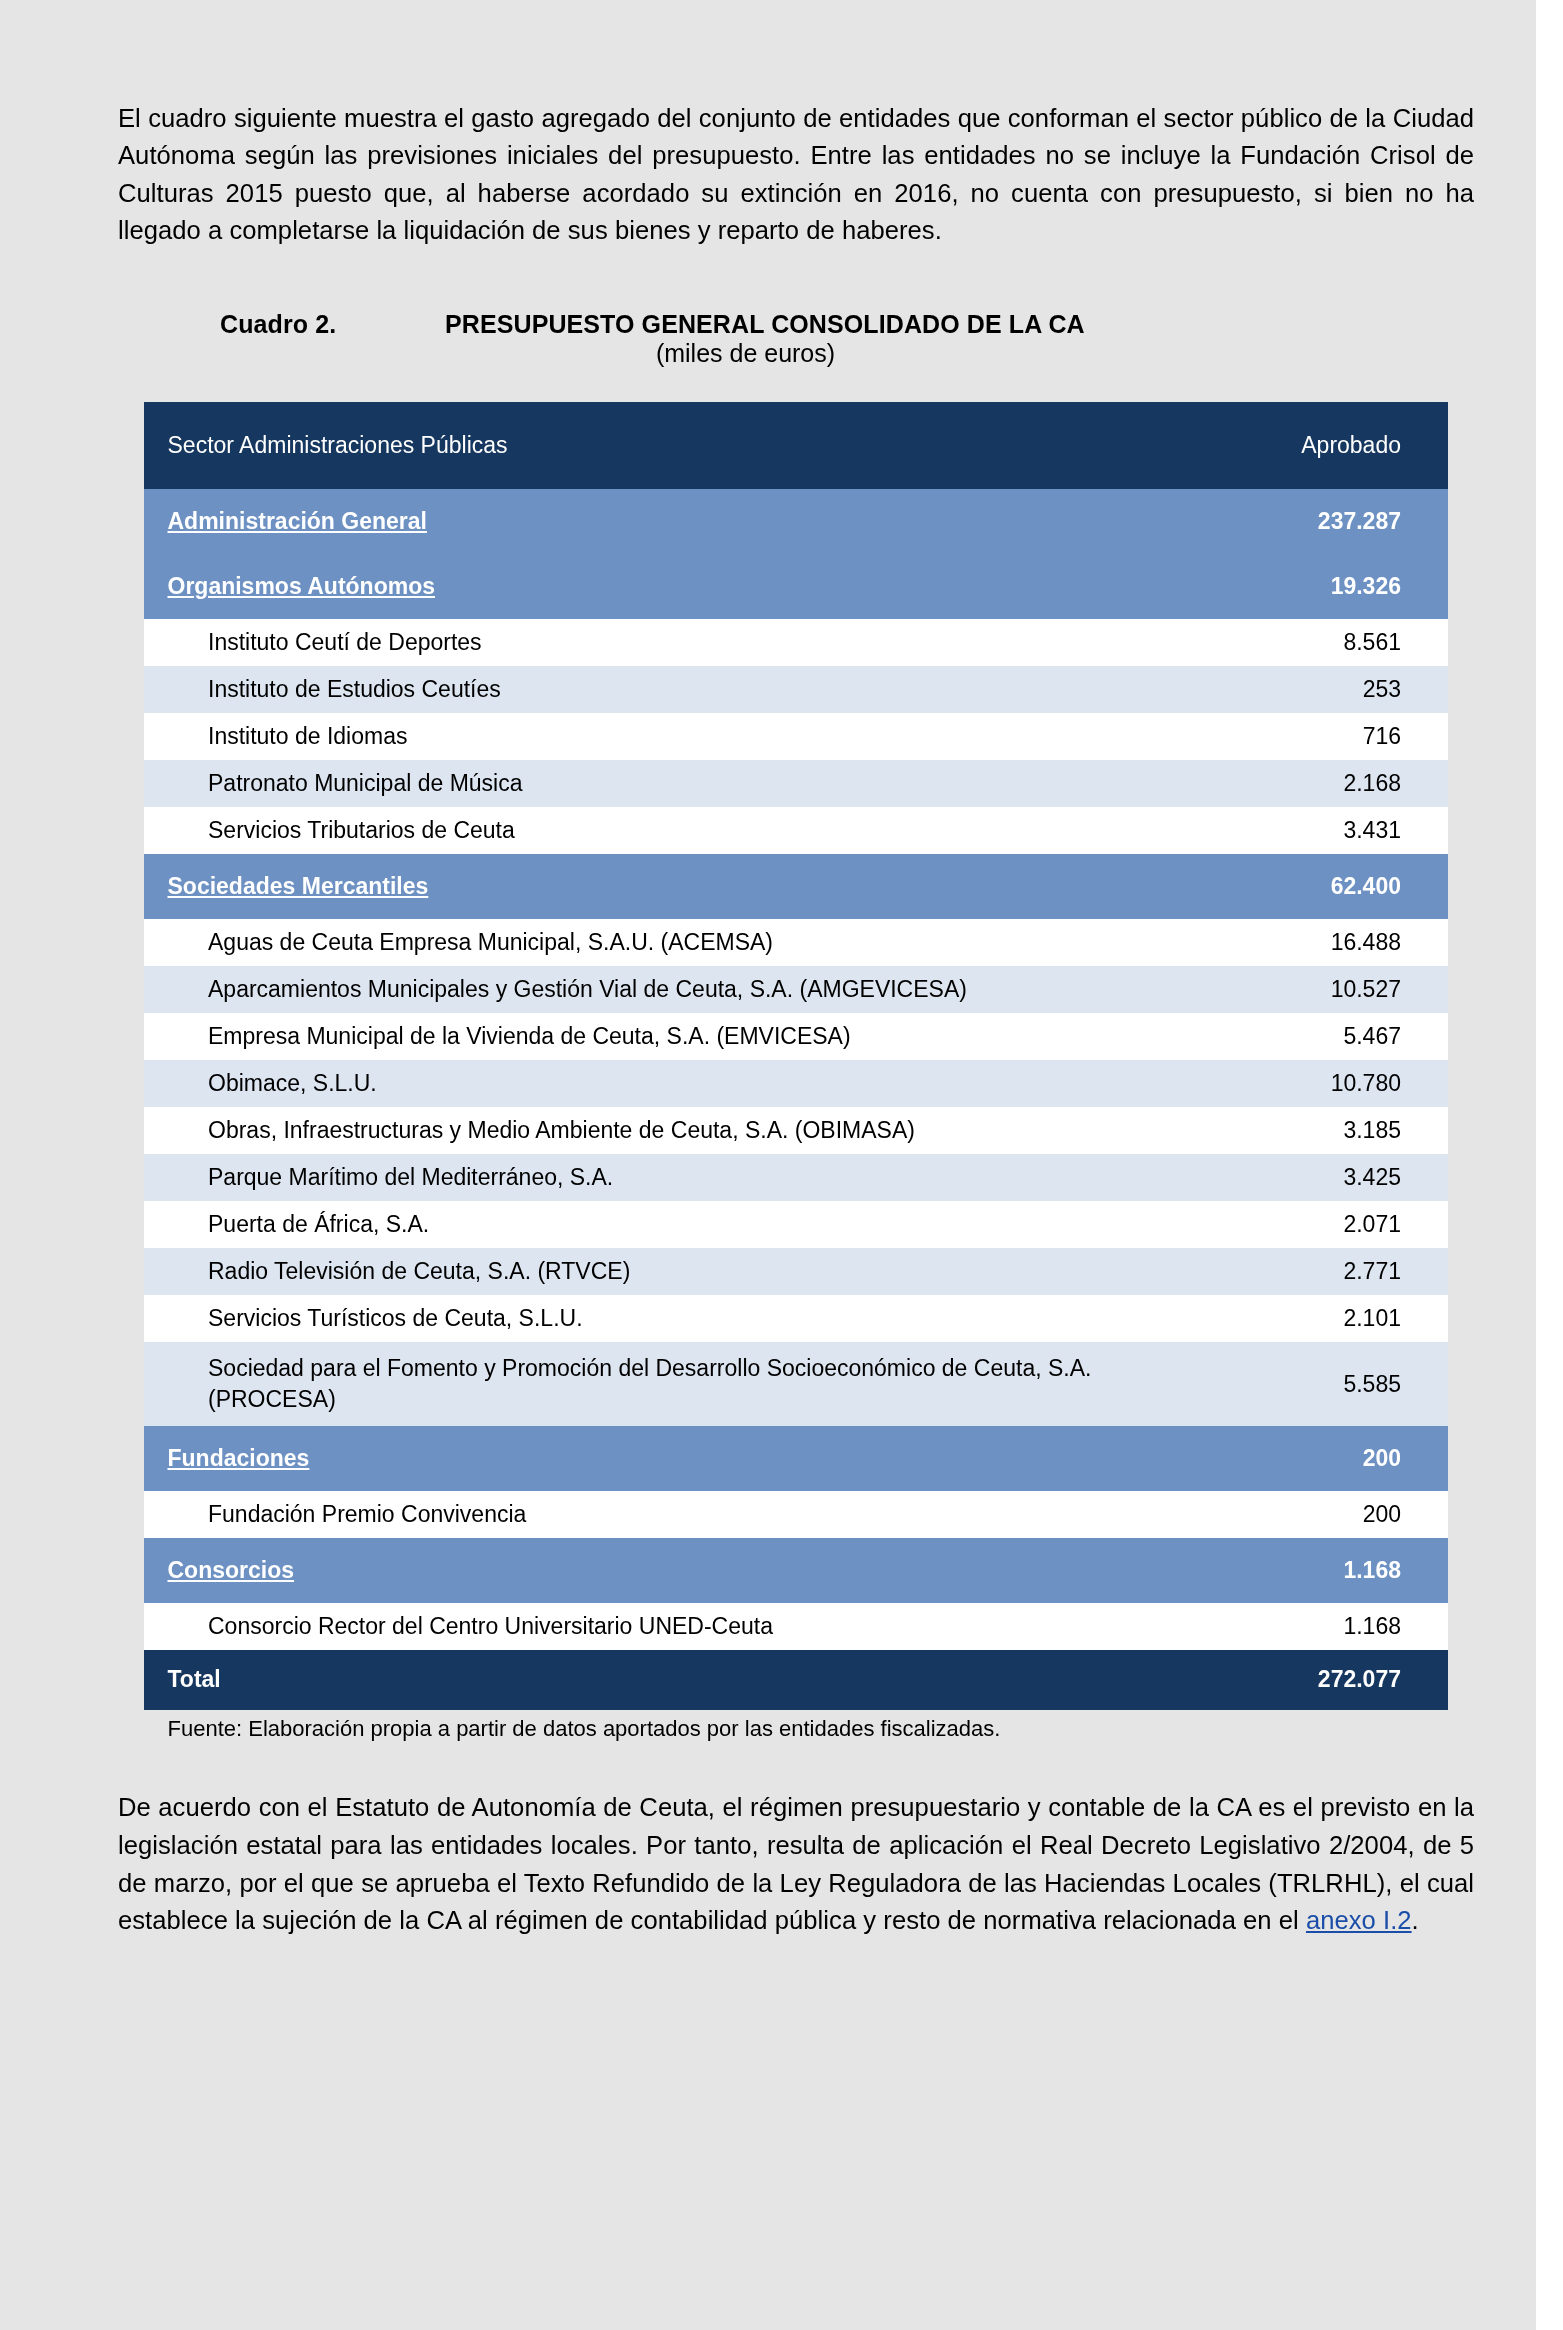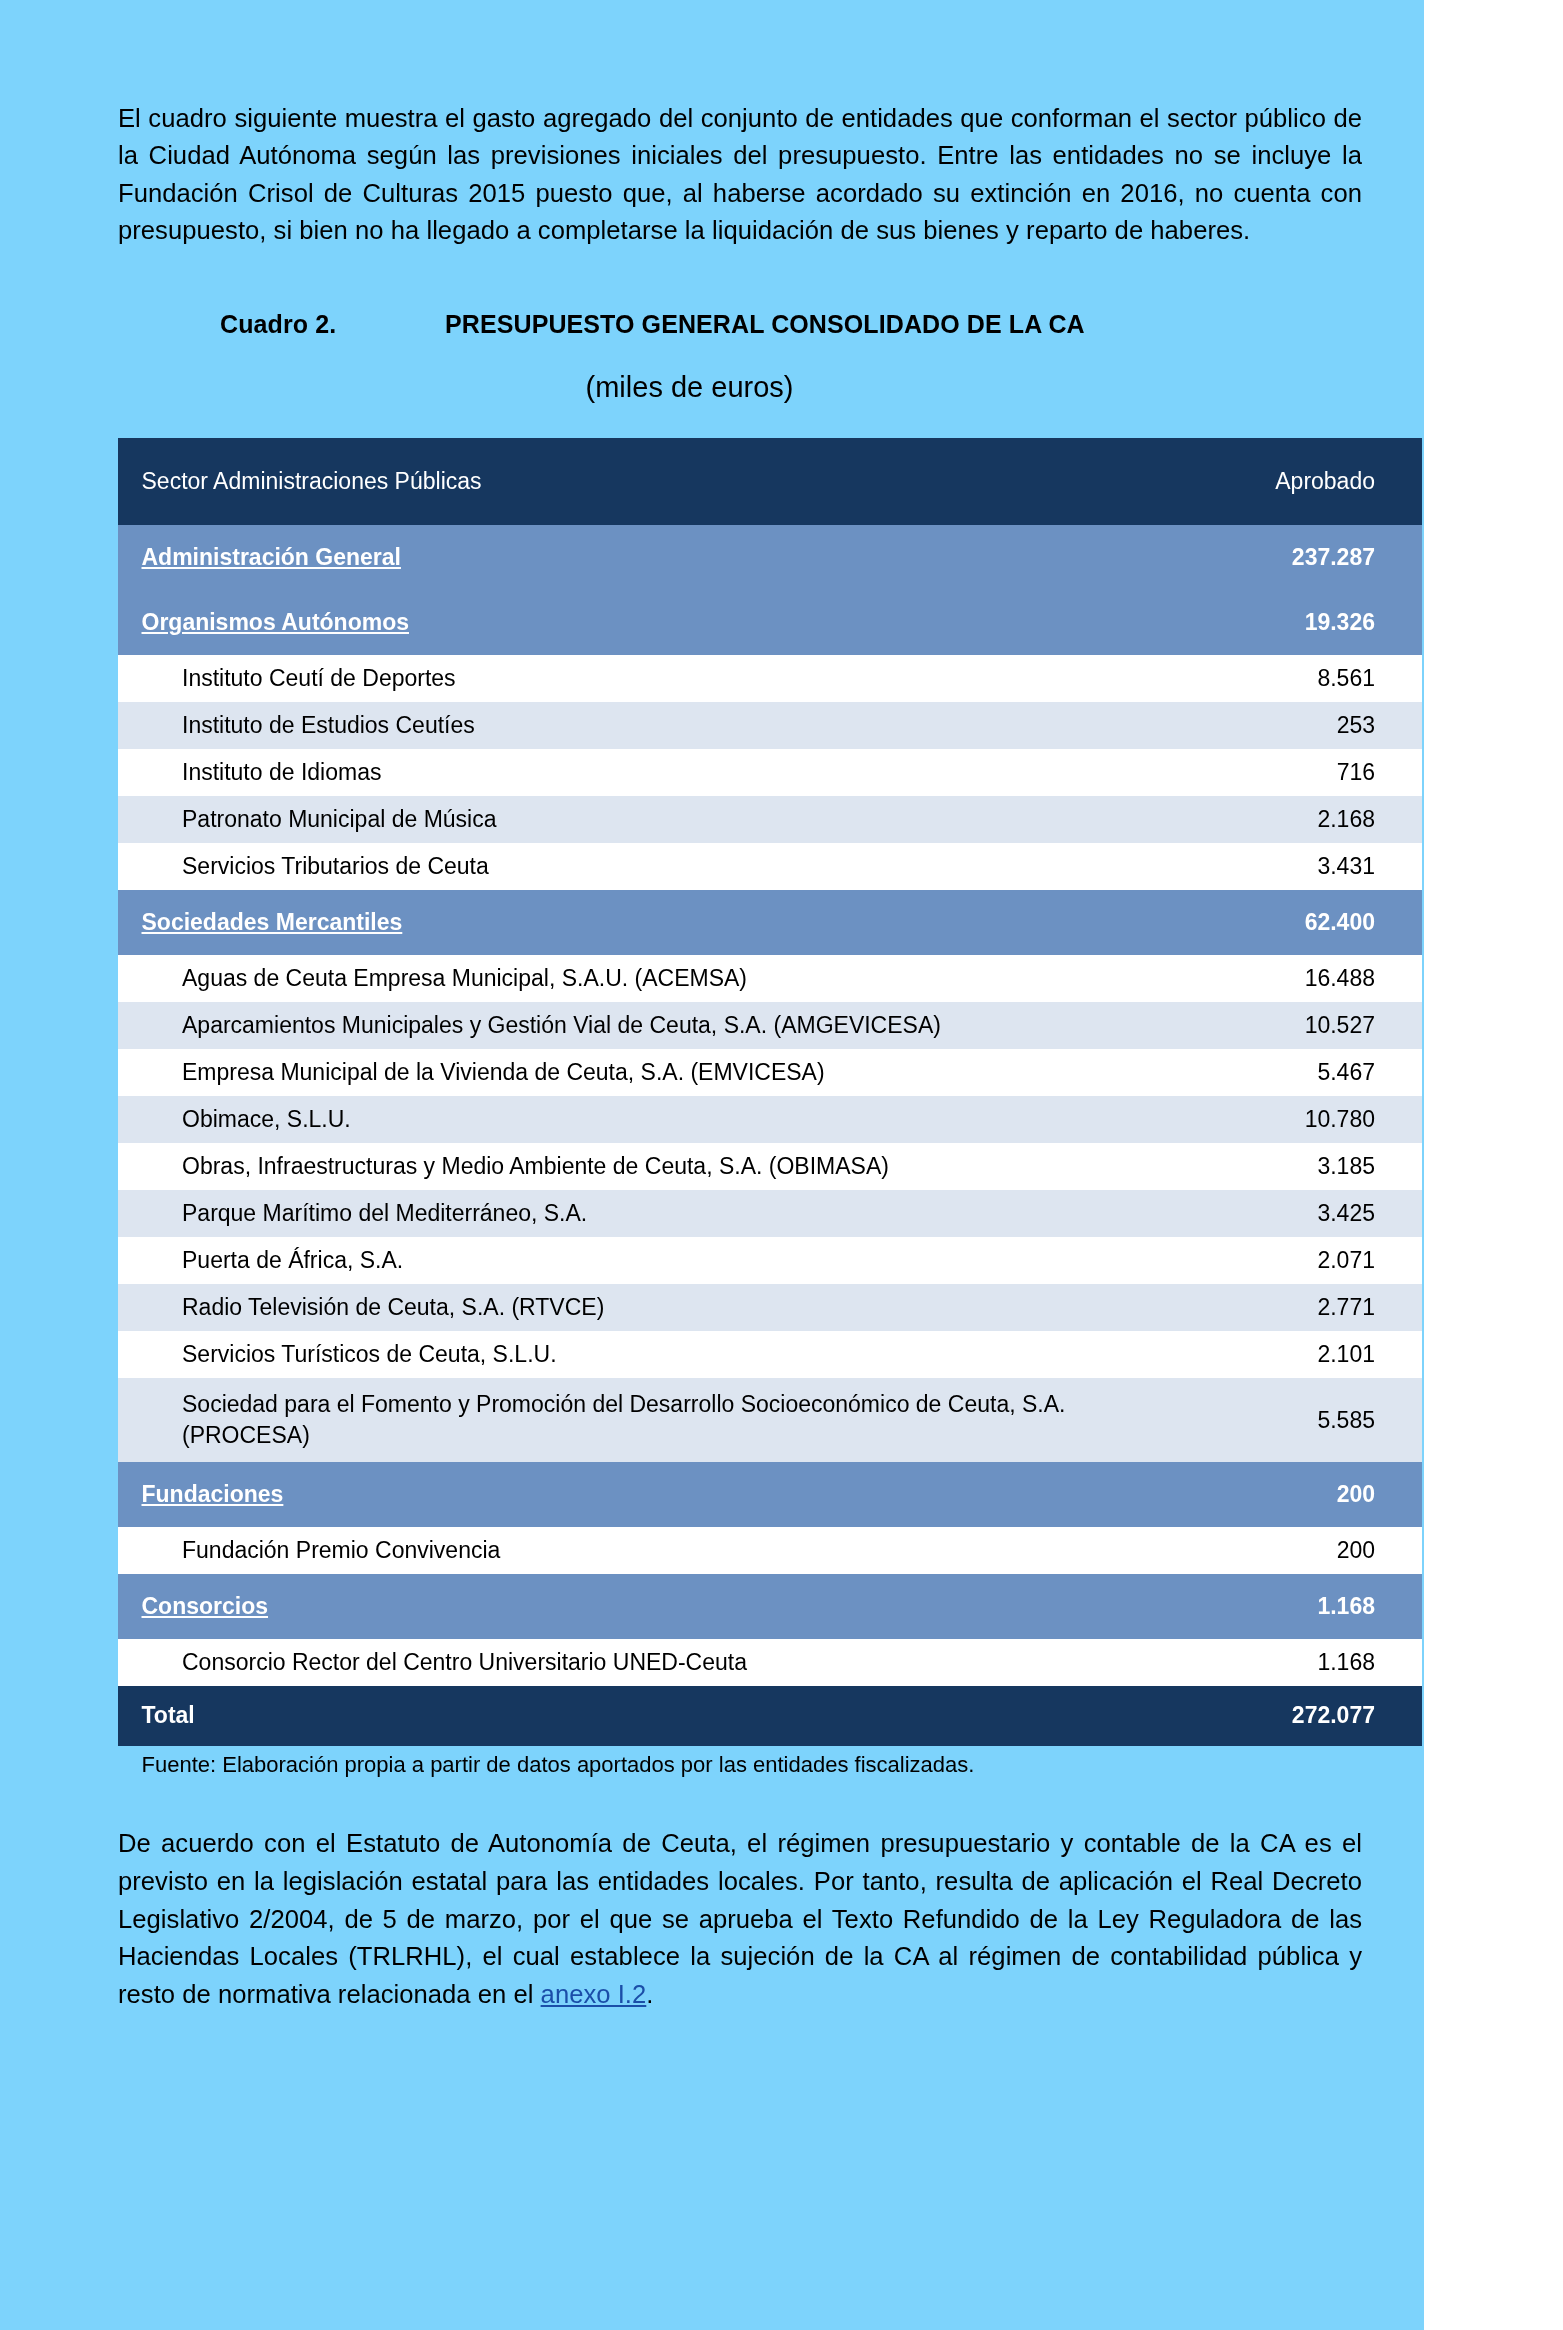--- a/index.html
+++ b/index.html
@@ -5,25 +5,25 @@
   html, body {
     margin: 0;
     padding: 0;
     background: #ffffff;
   }
   body {
     font-family: "Liberation Sans", sans-serif;
     color: #000000;
   }
   .page {
-    width: 1424px;
+    width: 1536px;
     min-height: 2330px;
     box-sizing: border-box;
     padding: 81px 62px 76px 118px;
-    background: #7dd3fc;
+    background: #e5e5e5;
     position: relative;
   }
   p.body-text {
     font-size: 25.6px;
     line-height: 1.47;
     text-align: justify;
     margin: 0 0 0 0;
     letter-spacing: 0.04px;
   }
   .intro-block {
@@ -35,22 +35,21 @@
     font-weight: bold;
     text-align: left;
     padding-left: 102px;
     letter-spacing: 0.1px;
   }
   .table-caption .cap-label {
     display: inline-block;
     min-width: 225px;
   }
   .table-units {
-    margin-top: 32px;
-    font-size: 29px;
+    font-size: 25px;
     text-align: center;
     padding-right: 101px;
   }
   table.budget {
     border-collapse: collapse;
     width: 1304px;
     margin: 34px auto 0 auto;
     table-layout: fixed;
   }
   table.budget col.c1 { width: 1028px; }

